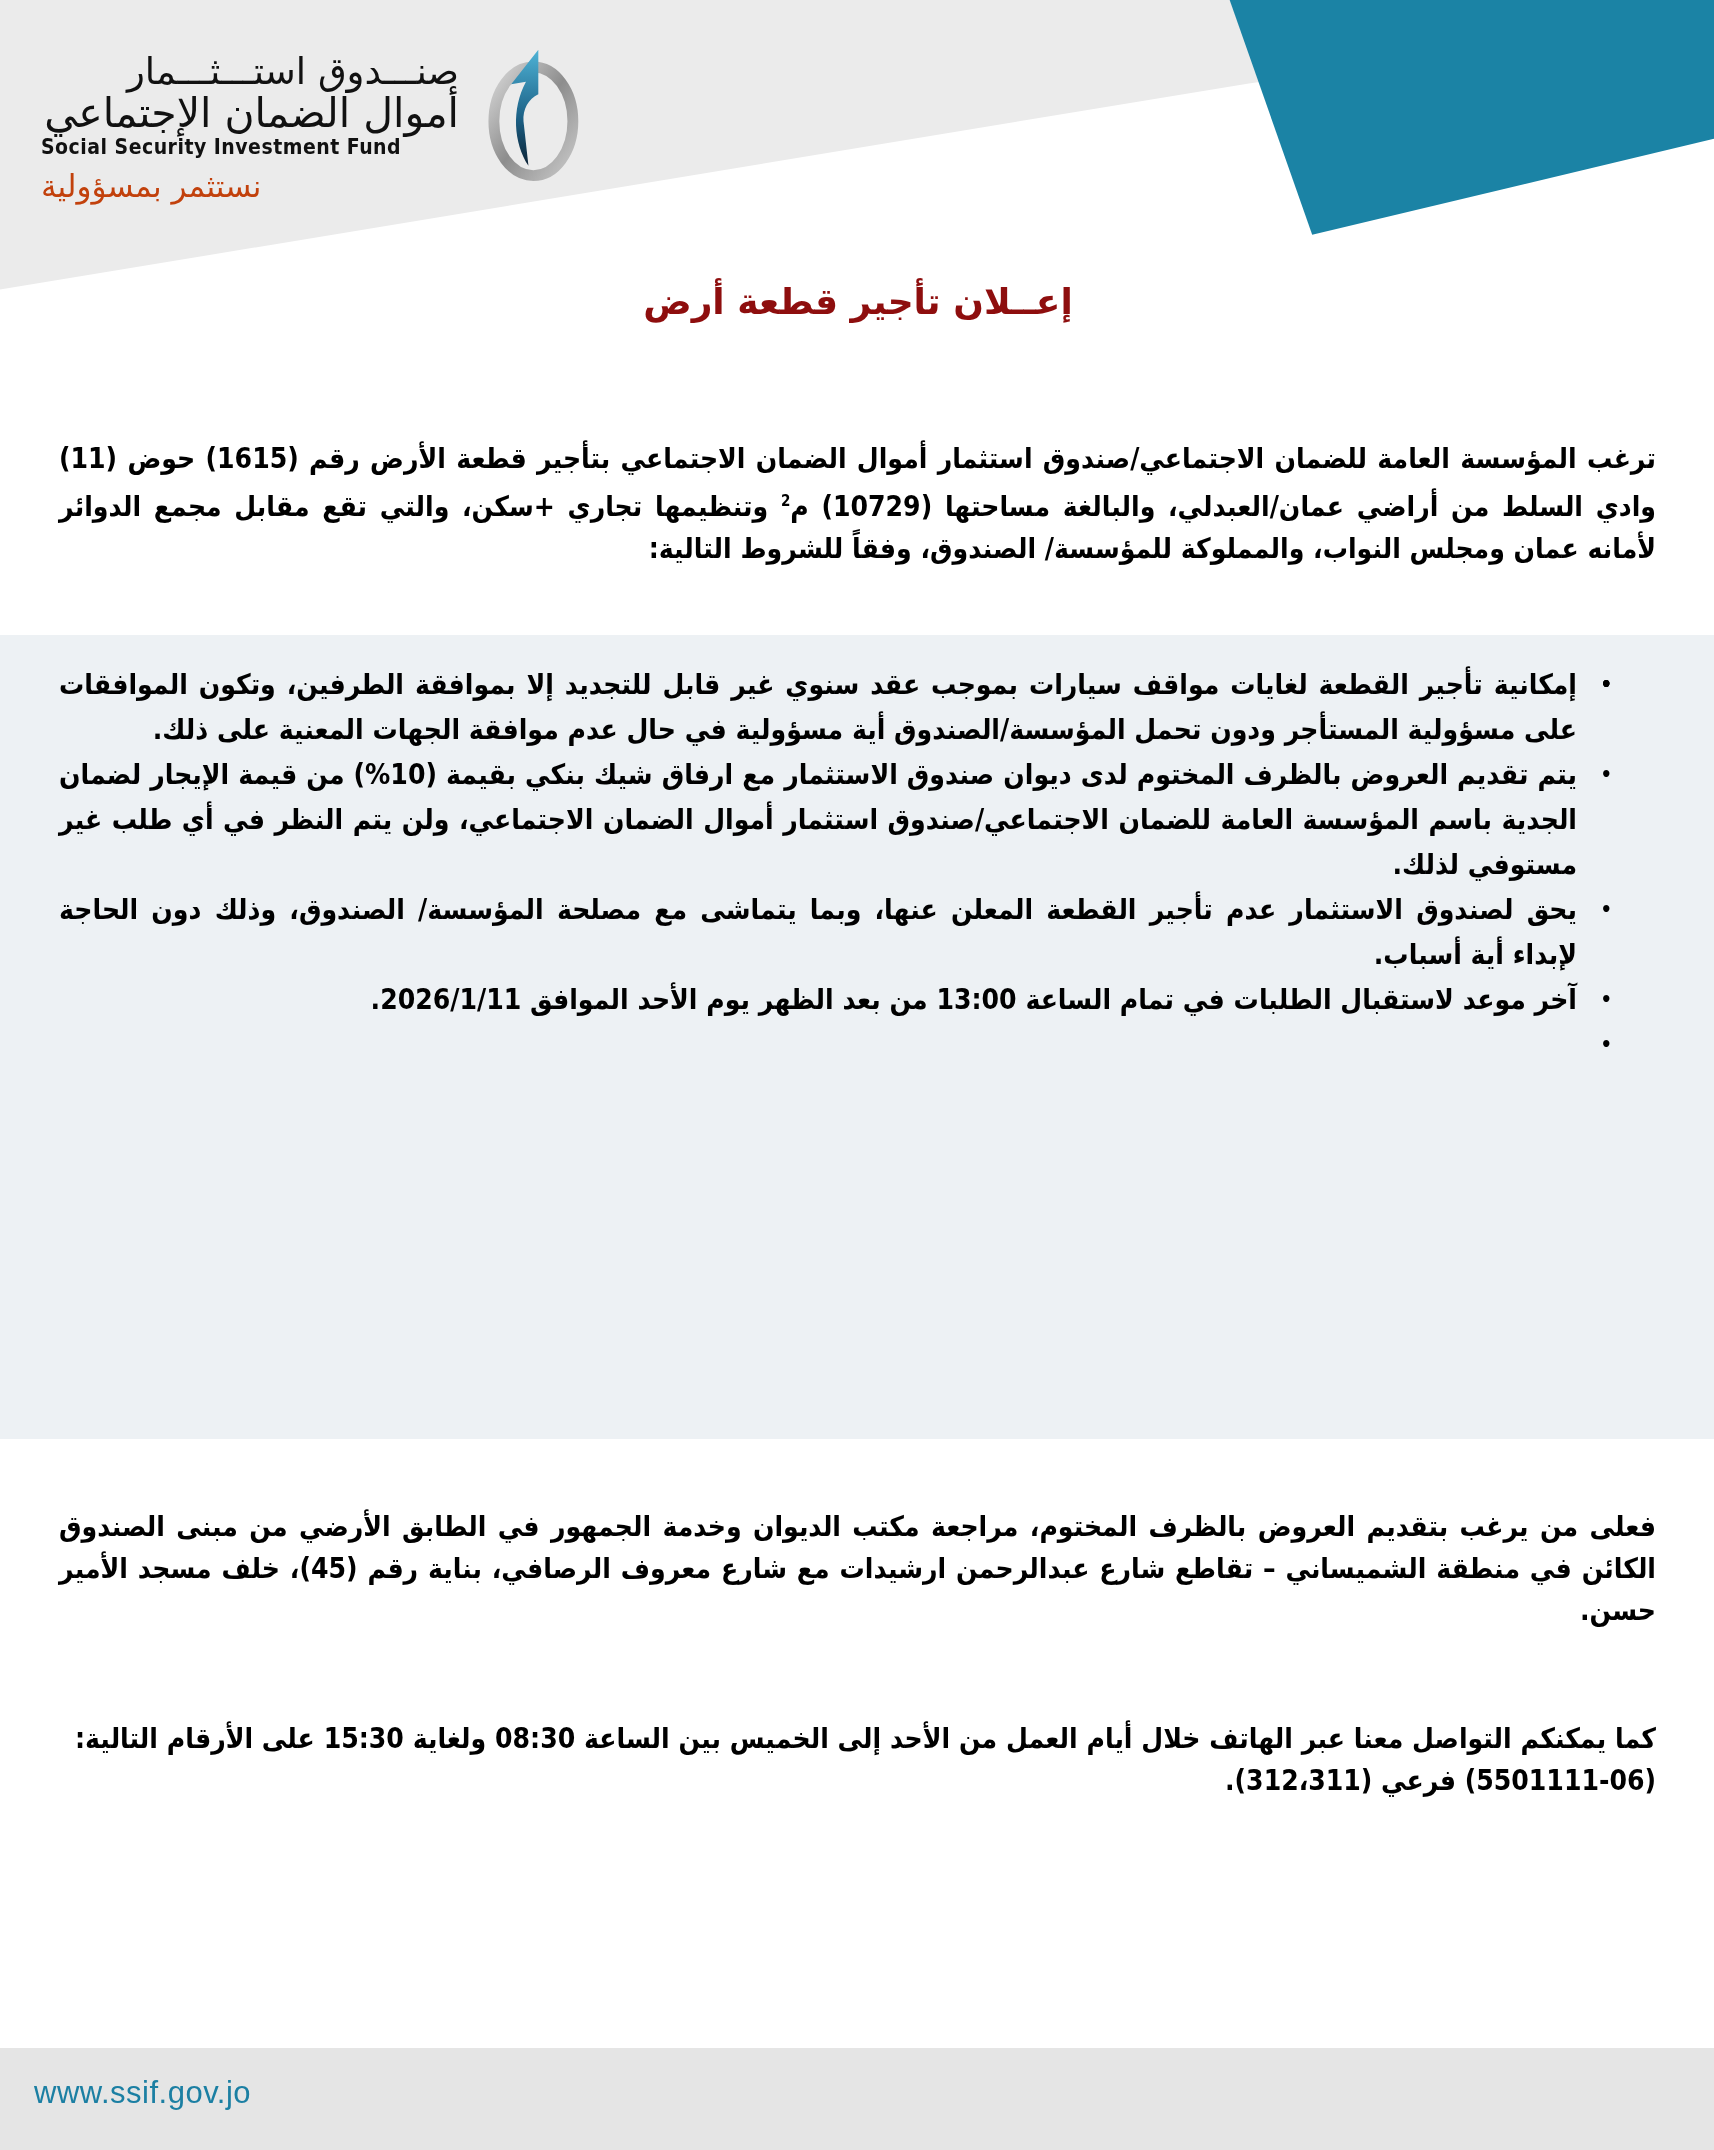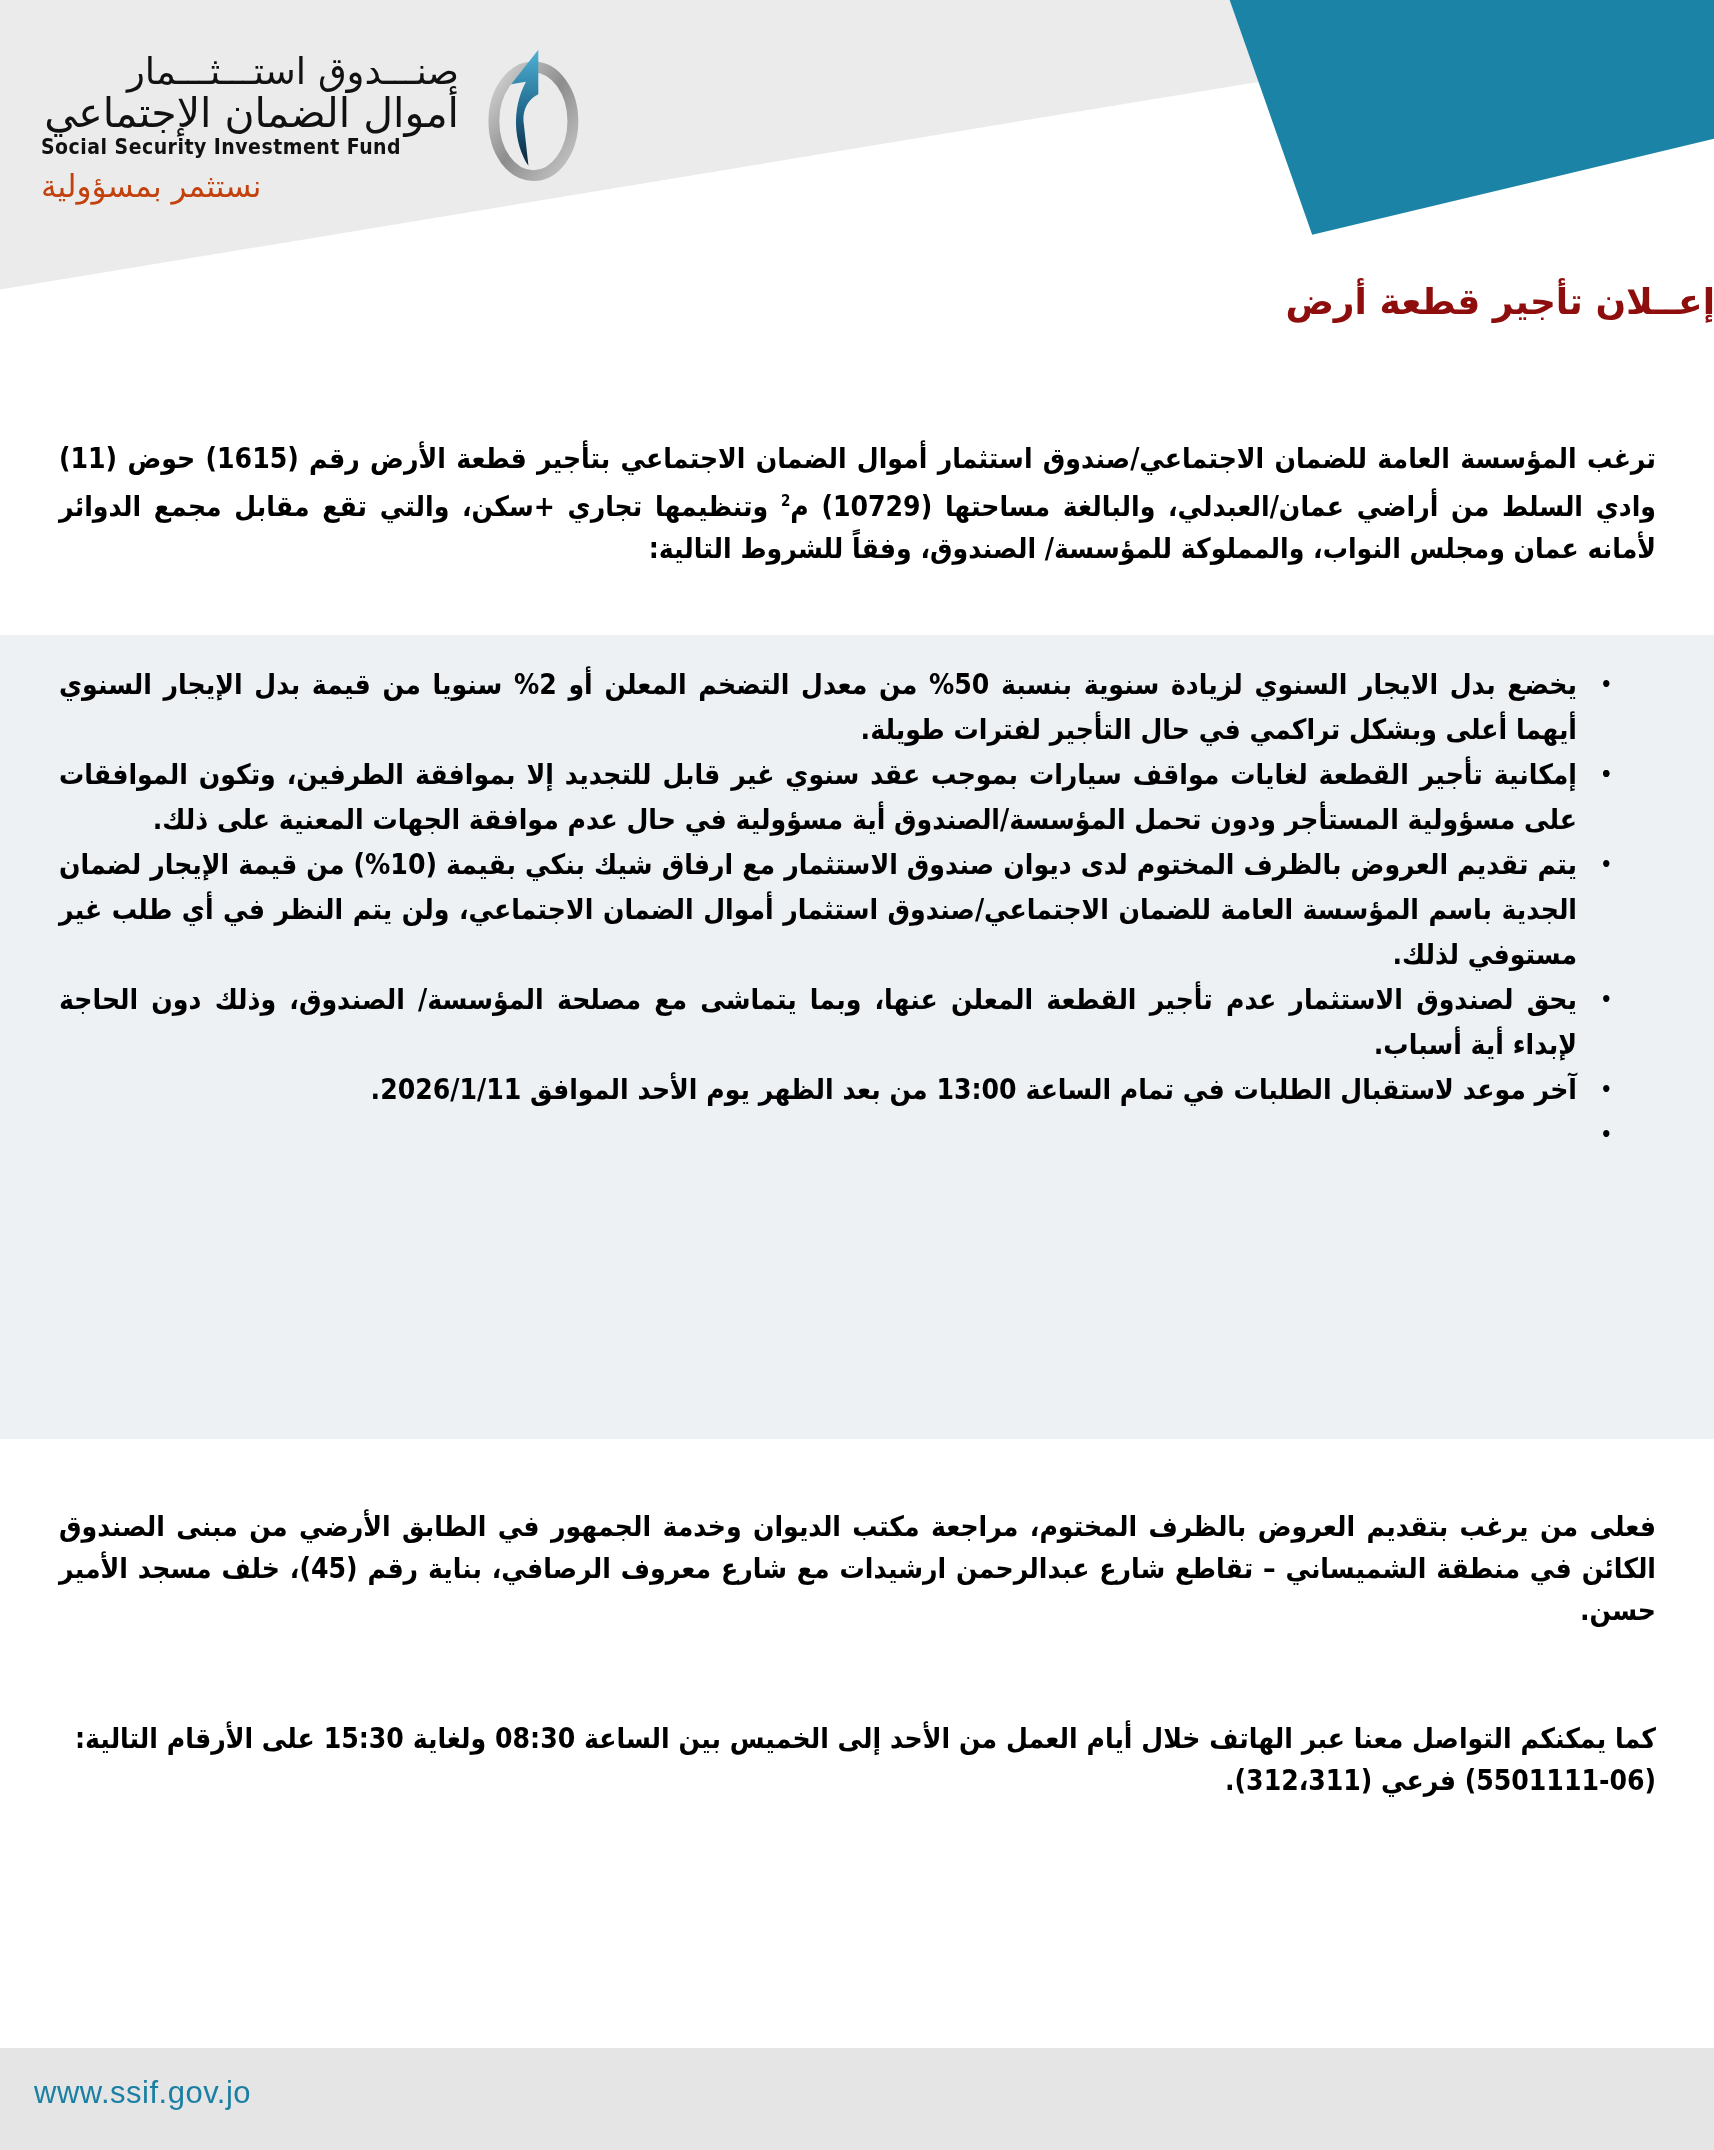--- a/index.html
+++ b/index.html
@@ -21,21 +21,21 @@
     position:absolute; left:11px; top:115px; font-size:21px; font-weight:bold;
     font-family:"DejaVu Sans Condensed","DejaVu Sans", sans-serif; color:#111; white-space:nowrap;
     letter-spacing:0.5px;
   }
   .logo-slogan {
     position:absolute; left:11px; top:148px; font-size:31px; color:#c2410c; direction:rtl; white-space:nowrap;
   }
   .logo-mark { position:absolute; right:0; top:5px; width:119px; height:158px; }
 
   .title {
-    position:absolute; left:1px; right:0; top:257px; text-align:right;
+    position:absolute; left:1px; right:0; top:257px; text-align:center;
     font-size:36px; font-weight:bold; color:#8e0e0e; direction:rtl;
   }
   .para {
     position:absolute; left:59px; right:59px; direction:rtl; text-align:justify;
     font-size:28px; font-weight:bold; line-height:42px;
     font-family:"DejaVu Sans Condensed","DejaVu Sans", sans-serif;
   }
   .para sup { font-size:15px; }
   .intro { top:410px; }
   .band {
@@ -91,21 +91,21 @@
     <path d="M 150 50 L 95 120 L 125 115 C 95 170 100 240 130 285 L 120 195 C 118 170 130 150 150 140 L 150 185 Z" fill="url(#arrow)"></path>
   </svg>
 </div>
 
 <h1 class="title">إعــلان تأجير قطعة أرض</h1>
 
 <p class="para intro"><span>ترغب المؤسسة العامة للضمان الاجتماعي/صندوق استثمار أموال الضمان الاجتماعي بتأجير قطعة الأرض رقم (1615) حوض (11) وادي السلط من أراضي عمان/العبدلي، والبالغة مساحتها (10729) م</span><sup>2</sup><span> وتنظيمها تجاري +سكن، والتي تقع مقابل مجمع الدوائر لأمانه عمان ومجلس النواب، والمملوكة للمؤسسة/ الصندوق، وفقاً للشروط التالية:</span></p>
 
 <div class="band"></div>
 <ul class="terms">
-  <li><span class="bullet">•</span><span>يخضع بدل الايجار السنوي لزيادة سنوية بنسبة 50% من معدل التضخم المعلن أو 2% سنويا من قيمة بدل الإيجار السنوي أيهما أعلى وبشكل تراكمي في حال التأجير لفترات طويلة.</span></li>
+  <li><span class="bullet">•</span></li>
   <li><span class="bullet">•</span></li>
   <li><span class="bullet">•</span><span>إمكانية تأجير القطعة لغايات مواقف سيارات بموجب عقد سنوي غير قابل للتجديد إلا بموافقة الطرفين، وتكون الموافقات على مسؤولية المستأجر ودون تحمل المؤسسة/الصندوق أية مسؤولية في حال عدم موافقة الجهات المعنية على ذلك.</span></li>
   <li><span class="bullet">•</span><span>يتم تقديم العروض بالظرف المختوم لدى ديوان صندوق الاستثمار مع ارفاق شيك بنكي بقيمة (10%) من قيمة الإيجار لضمان الجدية باسم المؤسسة العامة للضمان الاجتماعي/صندوق استثمار أموال الضمان الاجتماعي، ولن يتم النظر في أي طلب غير مستوفي لذلك.</span></li>
   <li><span class="bullet">•</span><span>يحق لصندوق الاستثمار عدم تأجير القطعة المعلن عنها، وبما يتماشى مع مصلحة المؤسسة/ الصندوق، وذلك دون الحاجة لإبداء أية أسباب.</span></li>
   <li><span class="bullet">•</span><span>آخر موعد لاستقبال الطلبات في تمام الساعة 13:00 من بعد الظهر يوم الأحد الموافق 2026/1/11.</span></li>
   <li><span class="bullet">•</span></li>
 </ul>
 
 <p class="para office">فعلى من يرغب بتقديم العروض بالظرف المختوم، مراجعة مكتب الديوان وخدمة الجمهور في الطابق الأرضي من مبنى الصندوق الكائن في منطقة الشميساني – تقاطع شارع عبدالرحمن ارشيدات مع شارع معروف الرصافي، بناية رقم (45)، خلف مسجد الأمير حسن.</p>
 

